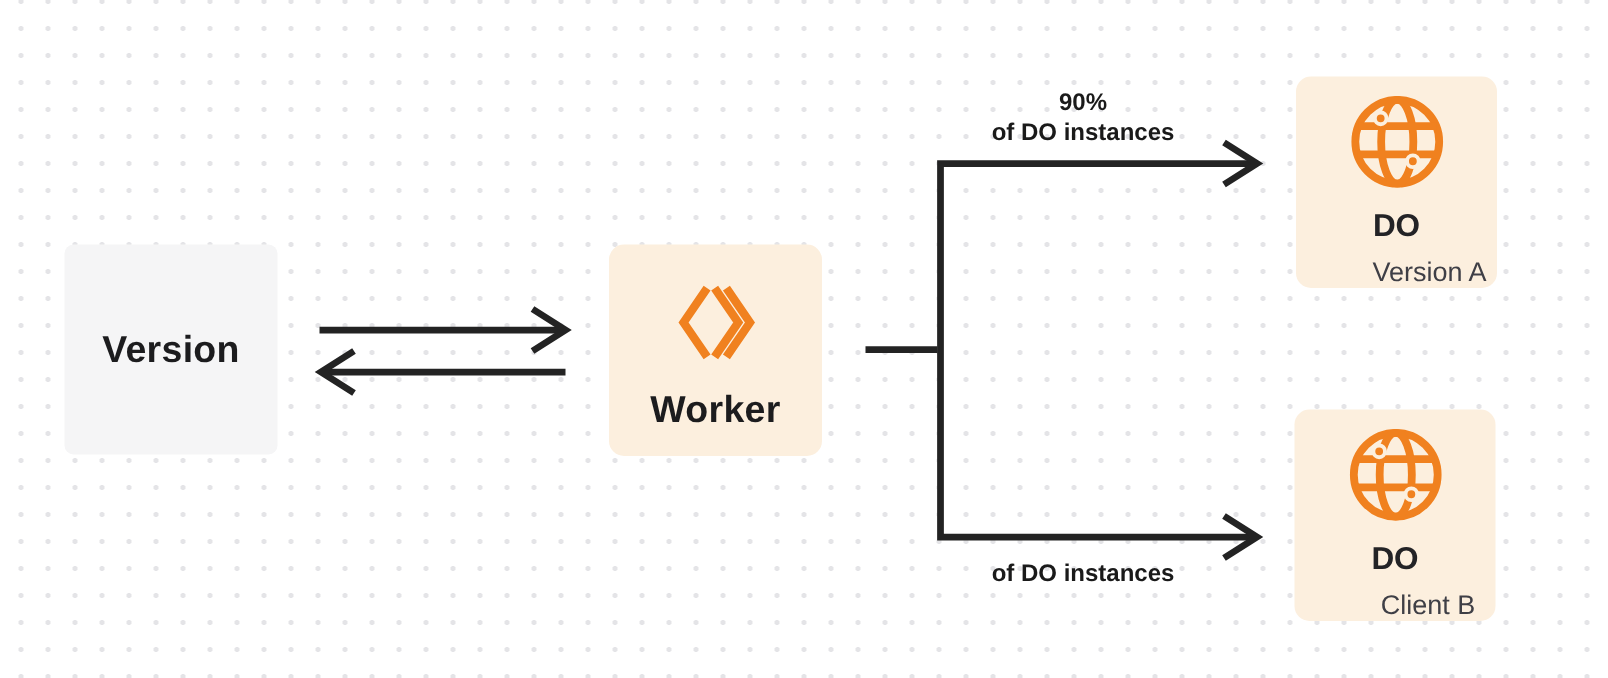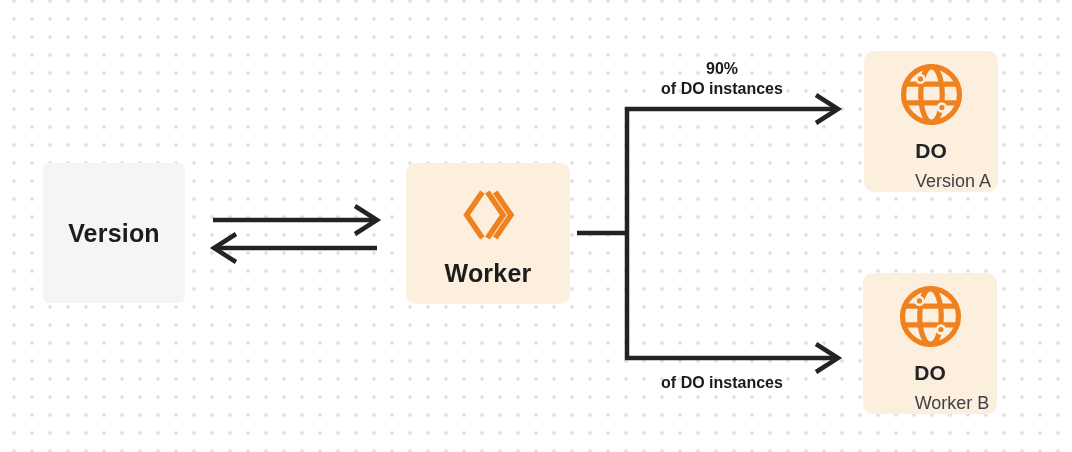--- a/index.html
+++ b/index.html
@@ -45,21 +45,21 @@
     border-radius: 6px;
   }
   .node-client .node-label {
     font-size: 25px;
     font-weight: 700;
     color: #1c1c1e;
     letter-spacing: 0.2px;
   }
   .node-worker {
     left: 406px; top: 163px;
-    width: 164px; height: 141px;
+    width: 142px; height: 141px;
     background: #fcefde;
     border-radius: 10px;
     gap: 15px;
     padding-top: 6px;
   }
   .node-worker .node-label {
     font-size: 25px;
     font-weight: 700;
     color: #1c1c1e;
     letter-spacing: 0.2px;
@@ -179,16 +179,16 @@
       <g stroke="#F0811F" stroke-width="8" fill="none">
         <circle cx="50" cy="50" r="43"></circle>
         <ellipse cx="50" cy="50" rx="16.5" ry="43"></ellipse>
         <path d="M10,34 H90"></path>
         <path d="M9,63 H91"></path>
       </g>
       <circle cx="33" cy="26" r="6" fill="#F0811F" stroke="#fcefde" stroke-width="4"></circle>
       <circle cx="66" cy="70" r="6" fill="#F0811F" stroke="#fcefde" stroke-width="4"></circle>
     </svg>
     <div class="do-title">DO</div>
-    <div class="do-subtitle">Worker B</div>
+    <div class="do-subtitle">Client B</div>
   </div>
 
 </div>
 
 </body></html>

